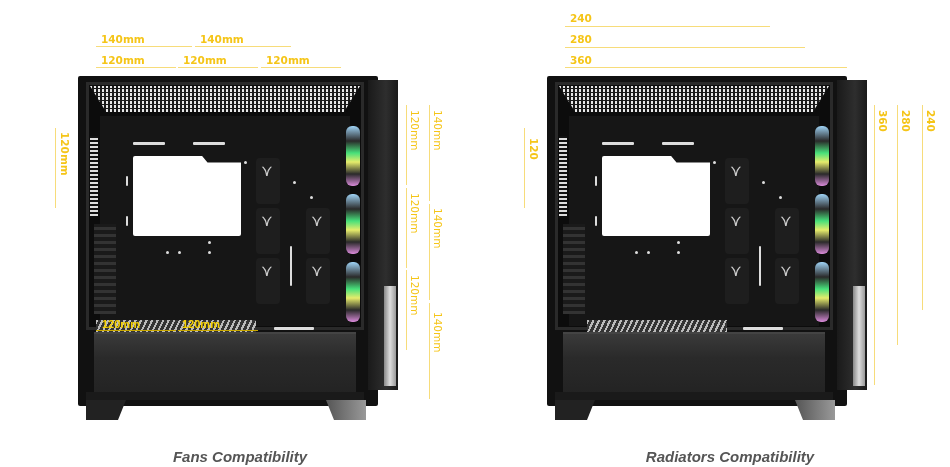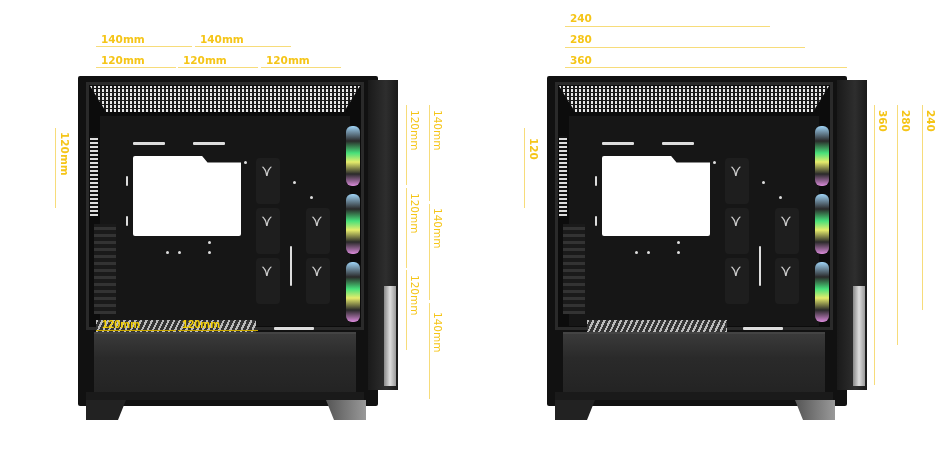--- a/index.html
+++ b/index.html
@@ -127,20 +127,21 @@
     <div class="psu-bottom" style="left:8px;top:316px;width:278px;height:8px;"></div>
     <div class="foot l" style="left:8px;top:324px;width:40px;height:20px;"></div>
     <div class="foot r" style="left:248px;top:324px;width:40px;height:20px;"></div>
   </div>
 
   <div class="hline" style="left:96px;top:330px;width:80px;background:#c9a800;z-index:5;"></div>
   <span class="ondark" style="left:102px;top:318px;">120mm</span>
   <div class="hline" style="left:178px;top:330px;width:80px;background:#c9a800;z-index:5;"></div>
   <span class="ondark" style="left:182px;top:318px;">120mm</span>
 
+  <div class="caption" style="left:90px;width:300px;">Fans Compatibility</div>
 </div>
 
 <div class="panel right">
 
   <span class="dim" style="left:95px;top:12px;">240</span>
   <div class="hline" style="left:90px;top:26px;width:205px;"></div>
   <span class="dim" style="left:95px;top:33px;">280</span>
   <div class="hline" style="left:90px;top:47px;width:240px;"></div>
   <span class="dim" style="left:95px;top:54px;">360</span>
   <div class="hline" style="left:90px;top:67px;width:282px;"></div>
@@ -193,13 +194,14 @@
     <div class="fan" style="left:268px;top:118px;"></div>
     <div class="fan" style="left:268px;top:186px;"></div>
     <div class="vent-strip" style="left:40px;top:244px;width:140px;"></div>
     <div class="slot" style="left:196px;top:251px;width:40px;height:3px;"></div>
     <div class="psu-shroud" style="left:16px;top:256px;width:262px;height:62px;"></div>
     <div class="psu-bottom" style="left:8px;top:316px;width:278px;height:8px;"></div>
     <div class="foot l" style="left:8px;top:324px;width:40px;height:20px;"></div>
     <div class="foot r" style="left:248px;top:324px;width:40px;height:20px;"></div>
   </div>
 
+  <div class="caption" style="left:105px;width:300px;">Radiators Compatibility</div>
 </div>
 
 </body></html>

